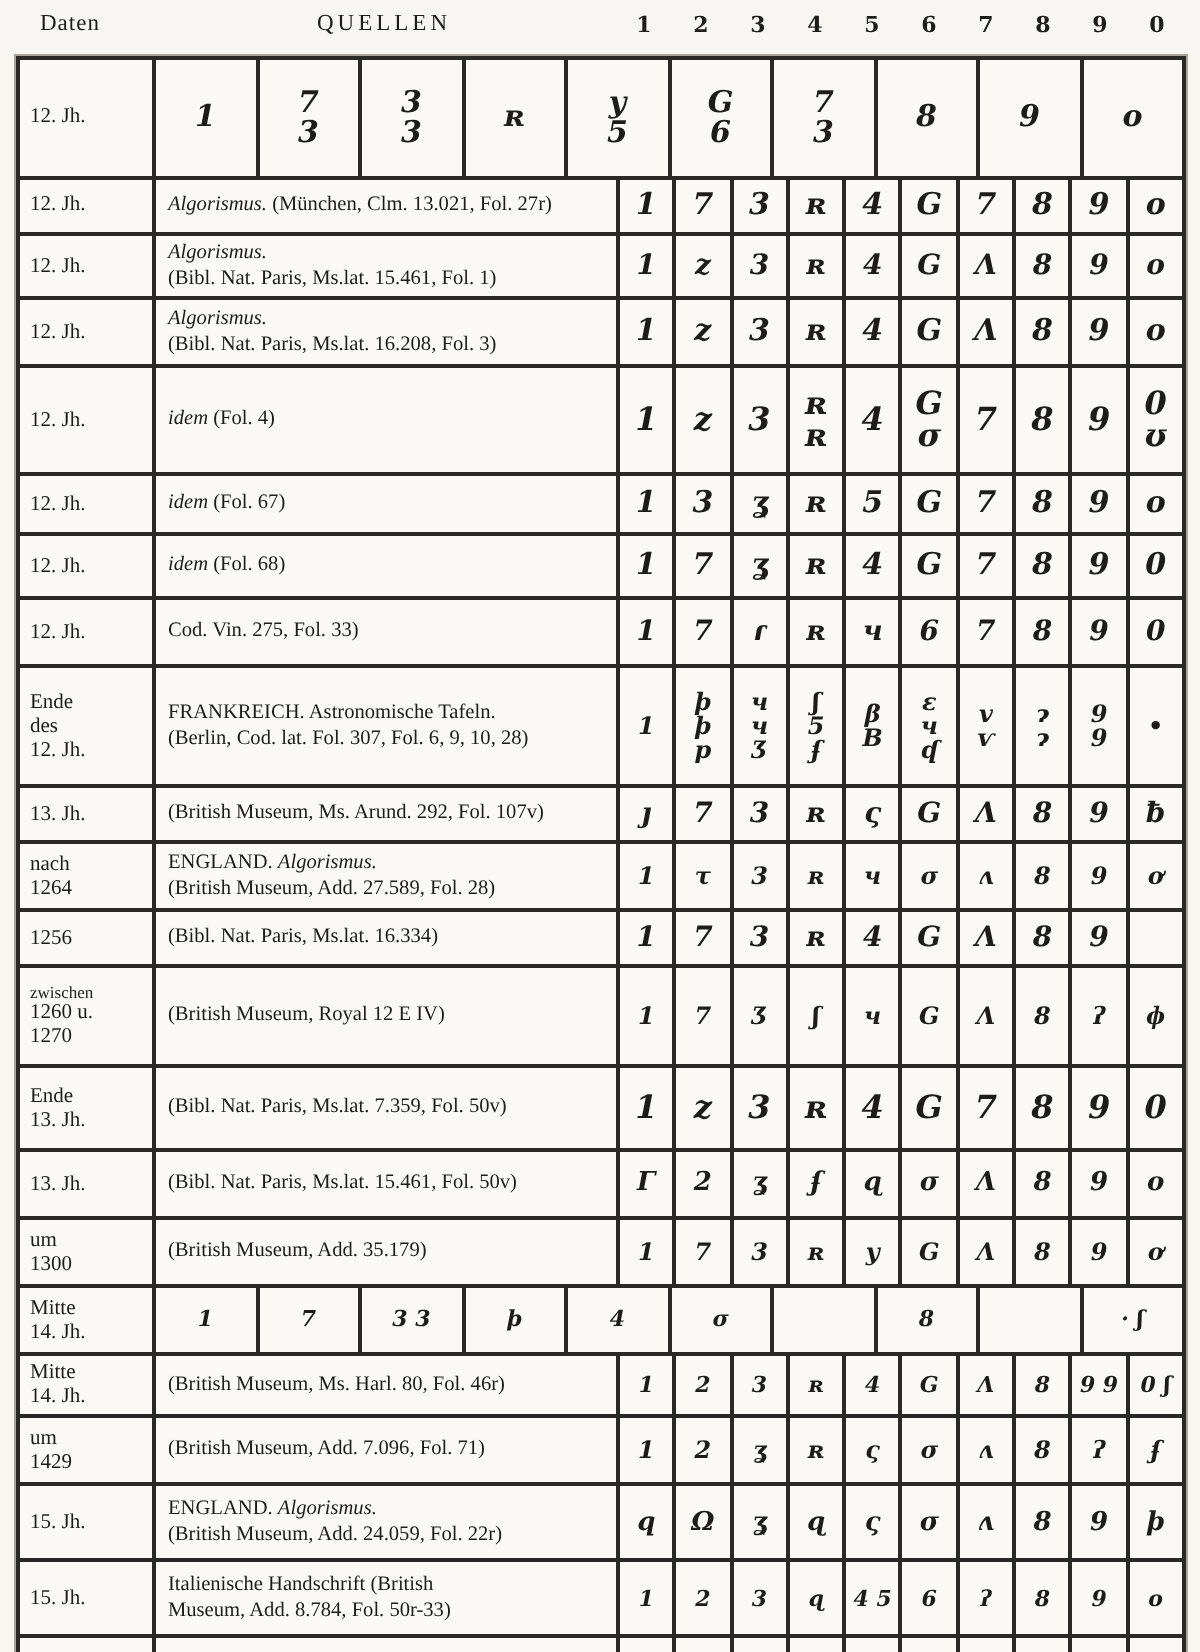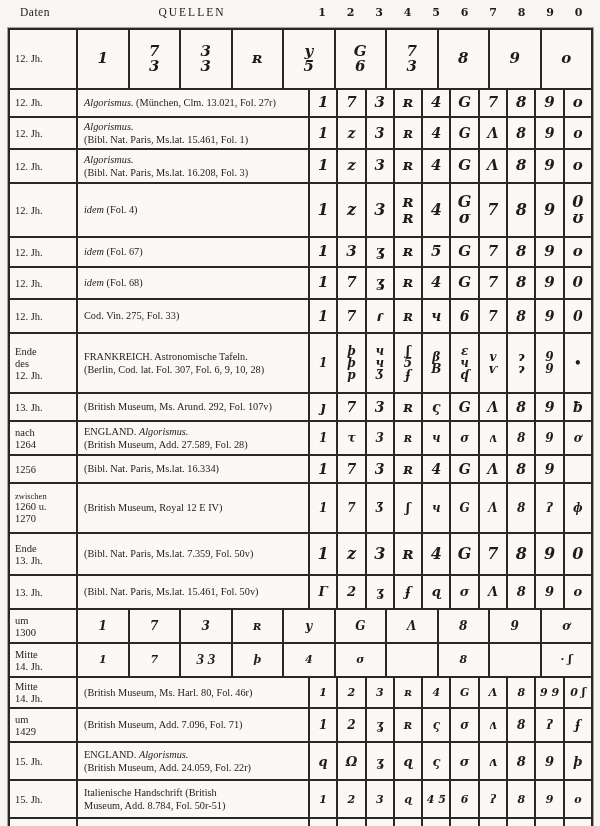--- a/index.html
+++ b/index.html
@@ -710,20 +710,23 @@
           <div class="c-dig" style="font-size: 13px;">
             <div class="g">o</div>
           </div>
         </div>
       </div>
       <div class="row" style="min-height: 32px;">
         <div class="c-date">
           <div>um</div>
           <div>1300</div>
         </div>
+        <div class="c-src">
+          <div class="src-line"><span>(British Museum, Add. 35.179)</span></div>
+        </div>
         <div class="c-digits">
           <div class="c-dig" style="font-size: 12px;">
             <div class="g">1</div>
           </div>
           <div class="c-dig" style="font-size: 12px;">
             <div class="g">7</div>
           </div>
           <div class="c-dig" style="font-size: 12px;">
             <div class="g">3</div>
           </div>
@@ -755,21 +758,21 @@
           <div>Mitte</div>
           <div>14. Jh.</div>
         </div>
         <div class="c-digits">
           <div class="c-dig" style="font-size: 11px;">
             <div class="g">1</div>
           </div>
           <div class="c-dig" style="font-size: 11px;">
             <div class="g">7</div>
           </div>
-          <div class="c-dig" style="font-size: 15px; font-family: Liberation Serif, serif;">
+          <div class="c-dig" style="font-size: 11px;">
             <div class="g">3 3</div>
           </div>
           <div class="c-dig" style="font-size: 11px;">
             <div class="g">þ</div>
           </div>
           <div class="c-dig" style="font-size: 11px;">
             <div class="g">4</div>
           </div>
           <div class="c-dig" style="font-size: 11px;">
             <div class="g">σ</div>
@@ -906,21 +909,21 @@
             <div class="g">þ</div>
           </div>
         </div>
       </div>
       <div class="row" style="min-height: 36px;">
         <div class="c-date">
           <div>15. Jh.</div>
         </div>
         <div class="c-src">
           <div class="src-line"><span>Italienische Handschrift (British</span></div>
-          <div class="src-line"><span>Museum, Add. 8.784, Fol. 50r-51)</span></div>
+          <div class="src-line"><span>Museum, Add. 8.784, Fol. 50r-33)</span></div>
         </div>
         <div class="c-digits">
           <div class="c-dig" style="font-size: 11px;">
             <div class="g">1</div>
           </div>
           <div class="c-dig" style="font-size: 11px;">
             <div class="g">2</div>
           </div>
           <div class="c-dig" style="font-size: 11px;">
             <div class="g">3</div>

